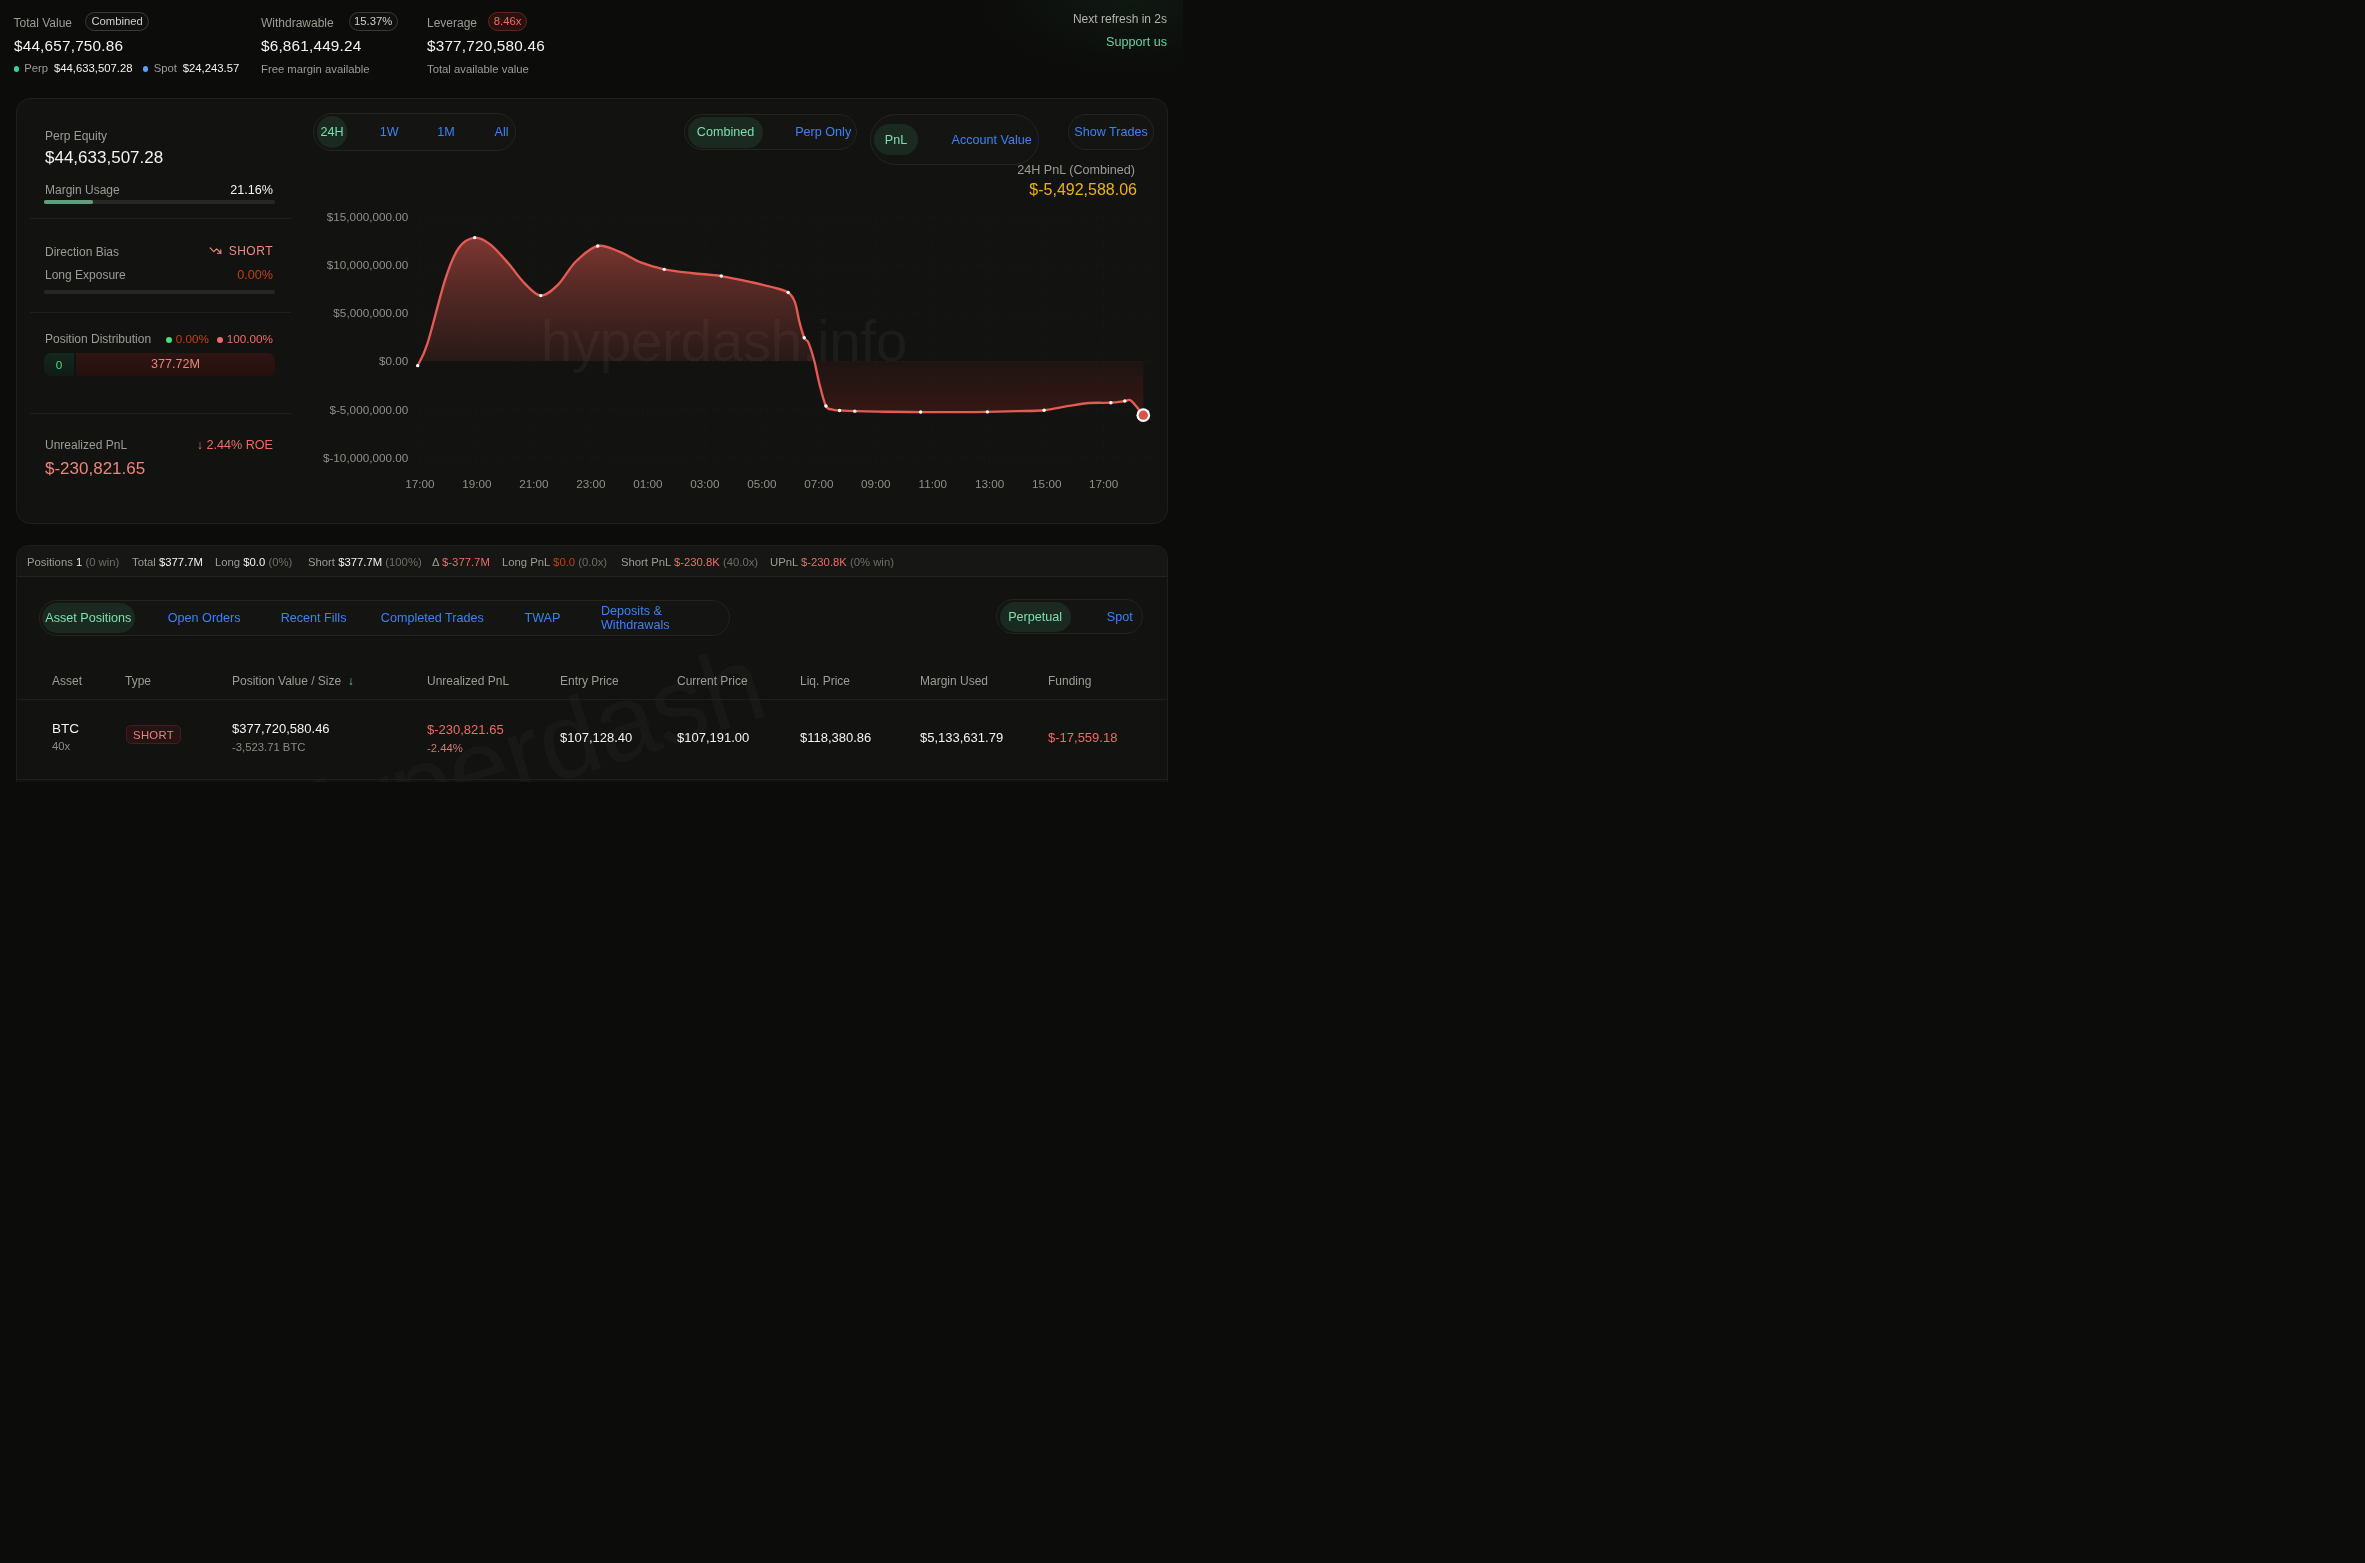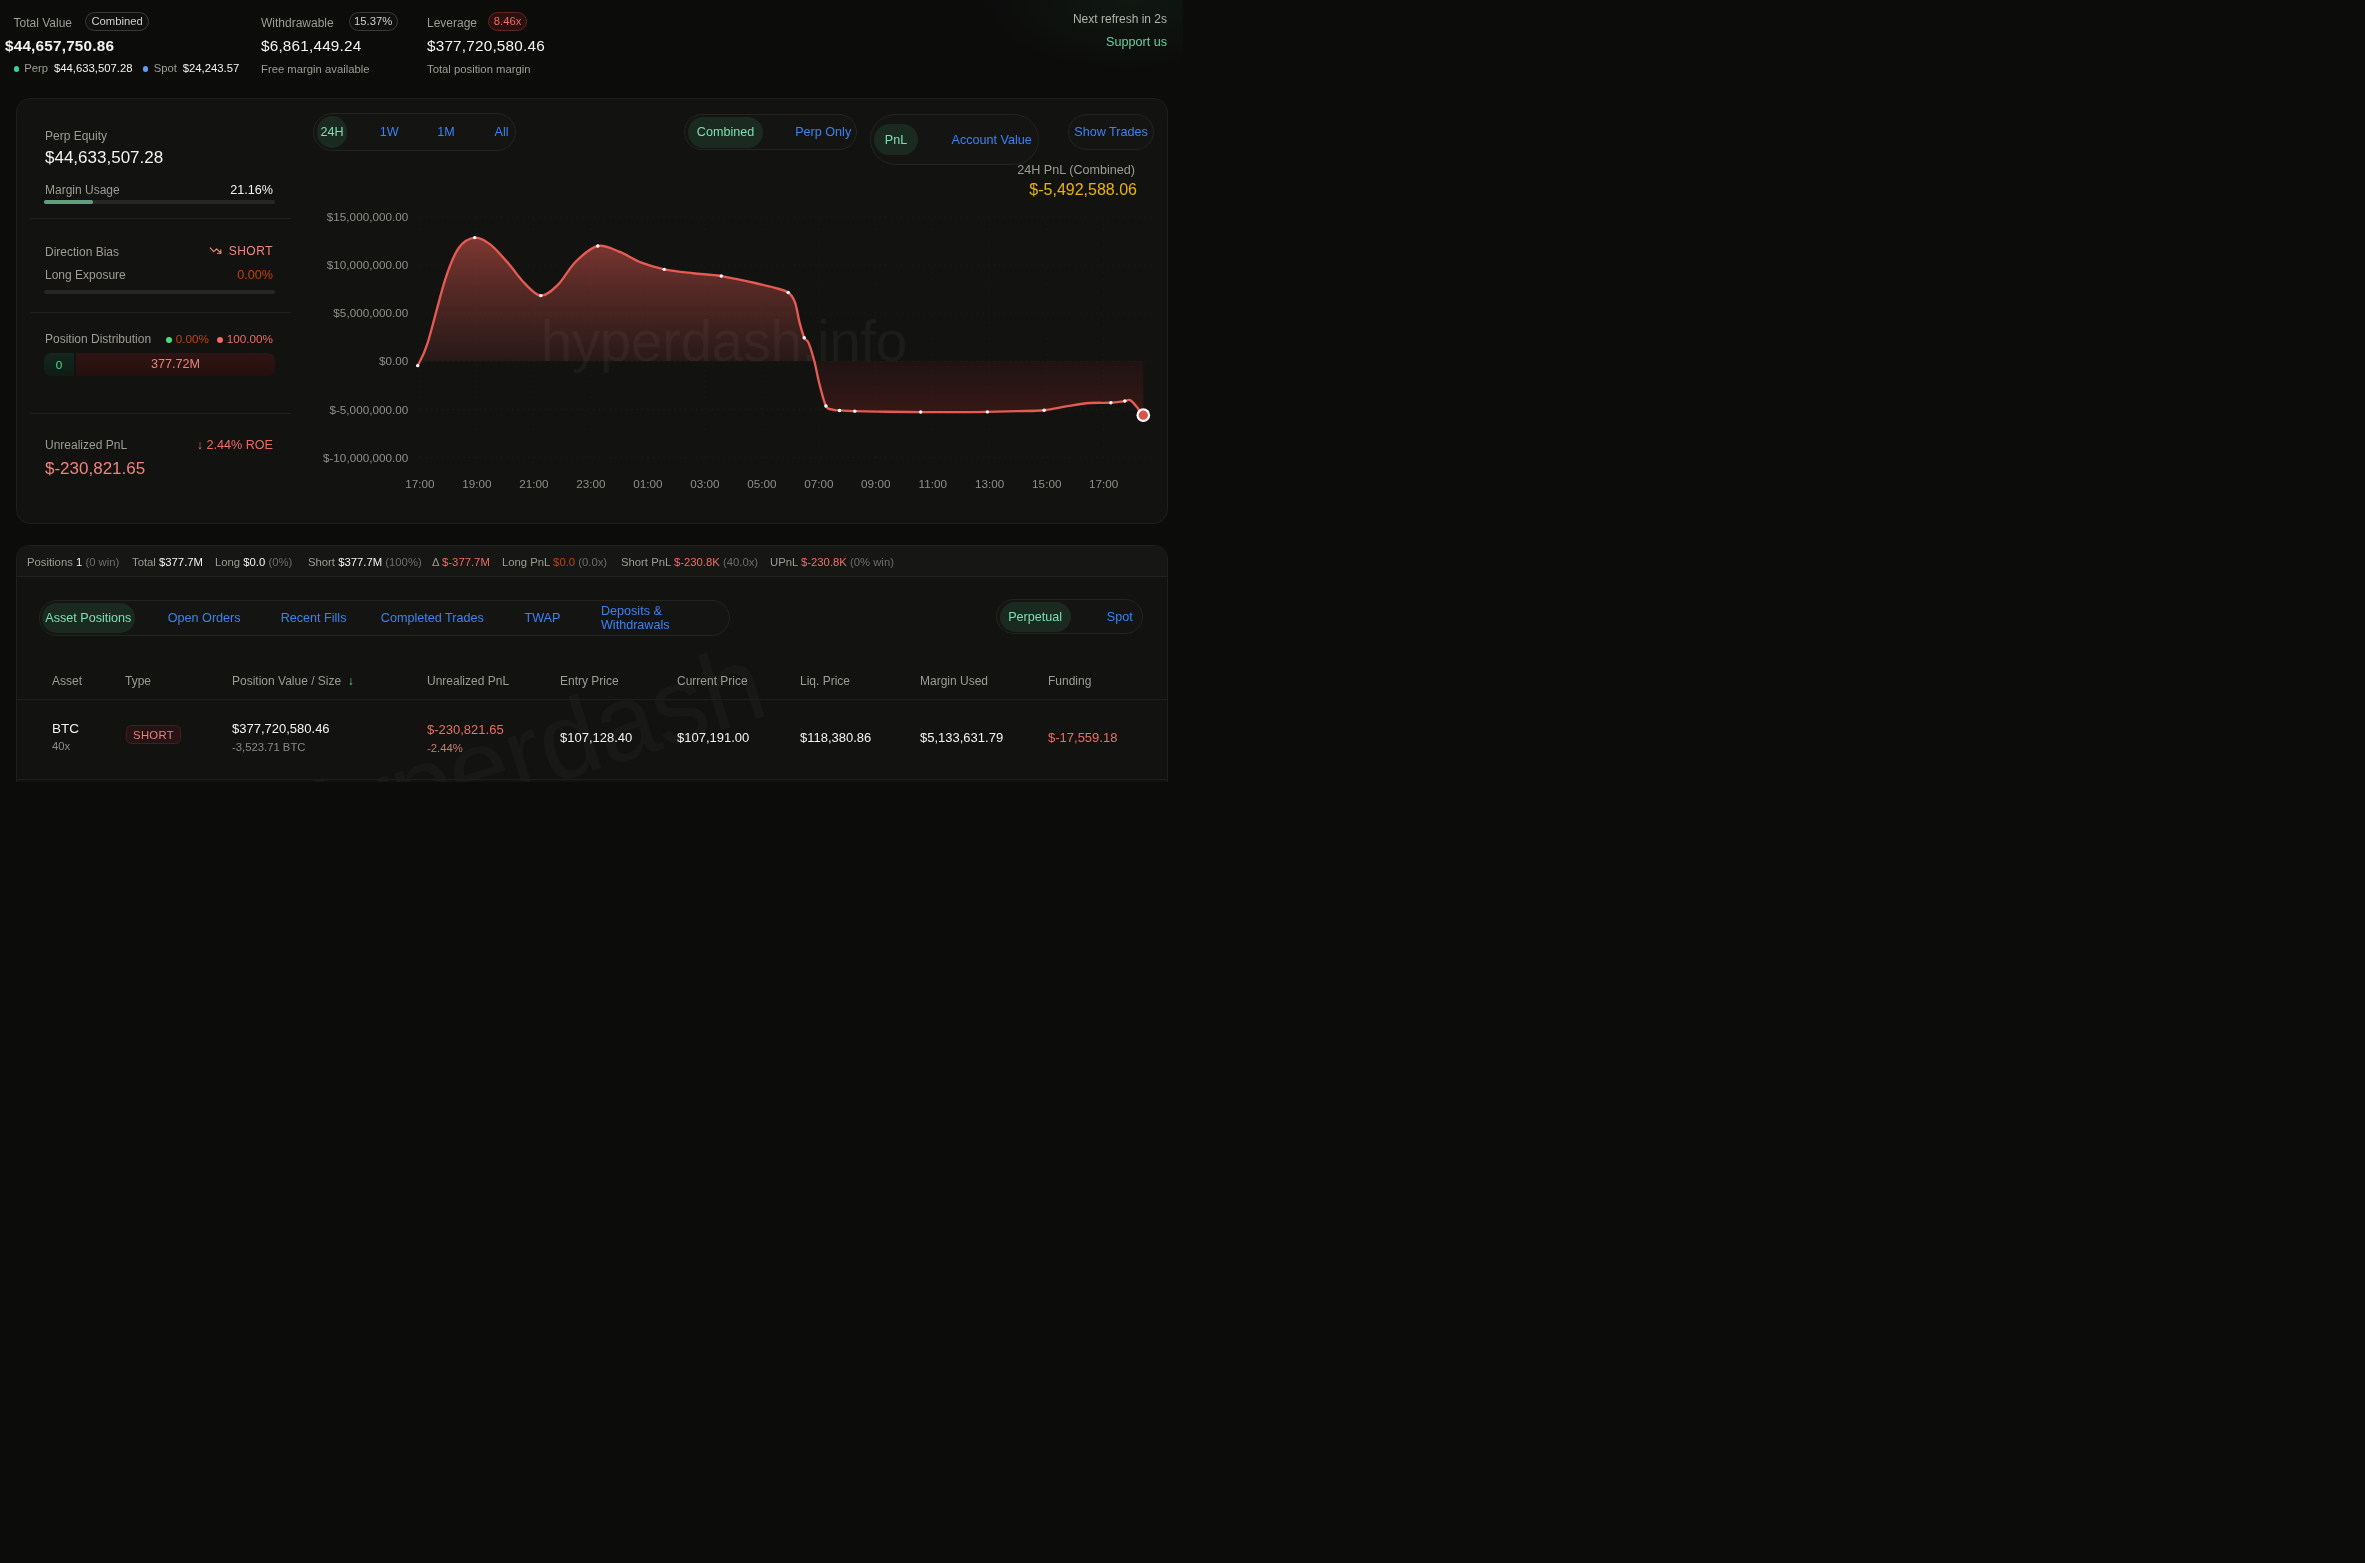--- a/index.html
+++ b/index.html
@@ -23,41 +23,41 @@
 .dot{display:inline-block;width:6.3px;height:6.3px;border-radius:50%;margin-right:5.4px;vertical-align:middle;}
 </style>
 </head>
 <body>
 <div class="glow"></div>
 
 <div class="abs" style="left:13.5px;top:12.6px;">
   <span class="lbl">Total Value</span>
   <span class="pill" style="margin-left:9px;position:relative;top:-0.9px;">Combined</span>
 </div>
-<div class="abs bignum" style="left:5px;top:37px;font-weight:bold;">$44,657,750.86</div>
+<div class="abs bignum" style="left:14px;top:37px;">$44,657,750.86</div>
 <div class="abs" style="left:13.5px;top:62px;font-size:11.3px;">
   <span class="dot" style="background:#34d399;width:5.4px;height:5.4px;"></span><span class="lbl" style="font-size:11.3px;">Perp</span>
   <span class="white" style="margin-left:2.7px;">$44,633,507.28</span>
   <span class="dot" style="background:#5b9cf6;width:5.4px;height:5.4px;margin-left:7.2px;"></span><span class="lbl" style="font-size:11.3px;">Spot</span>
   <span class="white" style="margin-left:2.7px;">$24,243.57</span>
 </div>
 
 <div class="abs" style="left:261px;top:12.6px;">
   <span class="lbl">Withdrawable</span>
   <span class="pill" style="margin-left:10.8px;position:relative;top:-0.9px;padding:0 4.5px;">15.37%</span>
 </div>
 <div class="abs bignum" style="left:261px;top:37px;">$6,861,449.24</div>
 <div class="abs lbl" style="left:261px;top:63px;font-size:11.3px;">Free margin available</div>
 
 <div class="abs" style="left:427px;top:12.6px;">
   <span class="lbl">Leverage</span>
   <span class="pill redp" style="margin-left:7.2px;position:relative;top:-0.9px;padding:0 4.5px;">8.46x</span>
 </div>
 <div class="abs bignum" style="left:427px;top:37px;">$377,720,580.46</div>
-<div class="abs lbl" style="left:427px;top:63px;font-size:11.3px;">Total position margin</div>
+<div class="abs lbl" style="left:427px;top:63px;font-size:11.3px;">Total available value</div>
 
 <div class="abs" style="right:16px;top:11.7px;color:#b3b3ac;font-size:12px;">Next refresh in 2s</div>
 <div class="abs" style="right:16px;top:35px;color:#5fd6a3;font-size:12.6px;">Support us</div>
 
 <div class="card" id="card1" style="left:16px;top:98px;width:1152px;height:426px;">
 
   <div class="abs lbl" style="left:28px;top:30px;">Perp Equity</div>
   <div class="abs white" style="left:28px;top:49px;font-size:17px;">$44,633,507.28</div>
   <div class="abs lbl" style="left:28px;top:84px;">Margin Usage</div>
   <div class="abs white" style="right:894px;top:84px;font-size:12.6px;">21.16%</div>

